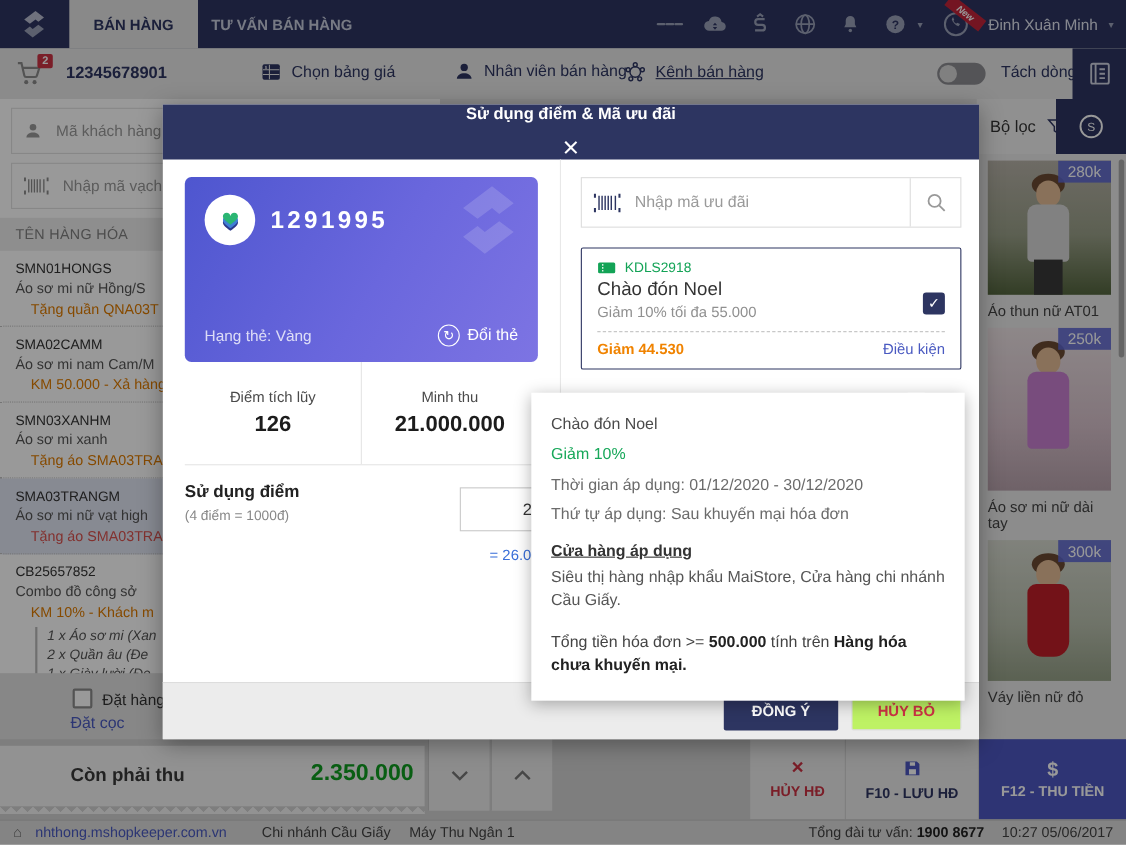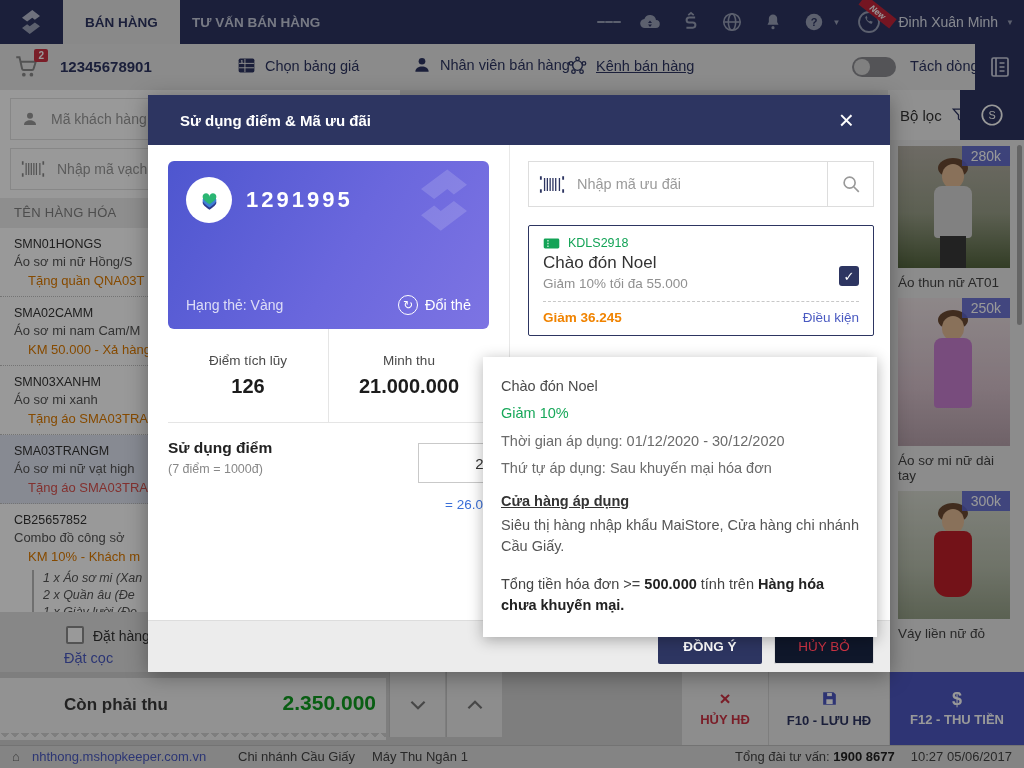--- a/index.html
+++ b/index.html
@@ -87,21 +87,21 @@
   .statusbar{position:absolute;left:0;top:745px;width:1024px;height:23px;background:#dcdcdc;border-top:1px solid #c0c0c0;font-size:13px;color:#444;}
   .sb-item{position:absolute;top:3px;}
   .site{color:#4a5ac1;}
   .hot-num{font-weight:bold;color:#222;}
 
   
   .dim{position:absolute;inset:0;background:rgba(0,0,0,.40);z-index:40;}
 
   
   .modal{position:absolute;left:148px;top:95px;width:742px;height:577px;background:#fff;z-index:50;box-shadow:0 4px 20px rgba(0,0,0,.35);}
-  .m-head{height:50px;background:#2d3561;display:flex;align-items:center;padding:0 32px;}
+  .m-head{height:50px;background:#2d3561;display:flex;align-items:center;padding:0 7px;flex-direction:column;}
   .m-title{color:#fff;font-size:15px;font-weight:bold;flex:1;}
   .m-close{color:#fff;font-size:26px;line-height:22px;cursor:pointer;padding:0 4px;}
   .m-body{display:flex;height:475px;}
   .m-left{width:362px;border-right:1px solid #e8e8e8;position:relative;}
   .m-right{flex:1;padding:16px 16px 0 18px;}
 
   .member-card{position:relative;margin:16px 20px 0;height:168px;border-radius:6px;color:#fff;padding:16px 18px;overflow:hidden;
     background:linear-gradient(120deg,#4e56cf 0%,#6a67dd 55%,#7d74e3 100%);}
   .mc-top{display:flex;align-items:center;gap:14px;}
   .mc-heart{width:46px;height:46px;border-radius:50%;background:#fff;display:flex;align-items:center;justify-content:center;}
@@ -138,21 +138,21 @@
   .v-name{font-size:17px;color:#333;margin-top:3px;}
   .v-desc{font-size:13.5px;color:#909090;margin-top:3px;}
   .v-check{position:absolute;right:14px;top:40px;width:20px;height:20px;background:#2d3561;border-radius:3px;
            color:#fff;font-size:13px;display:flex;align-items:center;justify-content:center;}
   .v-foot{margin-top:10px;border-top:1px dashed #c8c8c8;padding:8px 0 4px;display:flex;justify-content:space-between;align-items:center;}
   .v-disc{color:#f08300;font-weight:bold;font-size:13.5px;}
   .v-cond{color:#4a5ac1;font-size:13.5px;cursor:pointer;}
 
   .m-foot{height:52px;background:#ececec;border-top:1px solid #ddd;display:flex;align-items:center;justify-content:flex-end;gap:12px;padding-right:16px;}
   .btn-ok{width:104px;height:34px;background:#2d3561;color:#fff;font-size:13.5px;font-weight:bold;border:none;border-radius:2px;font-family:inherit;}
-  .btn-cancel{width:100px;height:34px;background:#0f172a;color:#cc3344;font-size:13.5px;font-weight:normal;border:1px solid #ddd;border-radius:2px;font-family:inherit;}
+  .btn-cancel{width:100px;height:34px;background:#bef264;color:#cc3344;font-size:13.5px;font-weight:bold;border:1px solid #ddd;border-radius:2px;font-family:inherit;}
 
   
   .tooltip{position:absolute;left:483px;top:357px;width:394px;height:280px;background:#fff;z-index:60;
            box-shadow:0 3px 14px rgba(0,0,0,.30);padding:12px 18px 14px;overflow:hidden;}
   .tooltip:before{content:"";position:absolute;top:-18px;left:340px;border:10px solid transparent;border-bottom-color:#fff;}
   .tt-line{font-size:14.5px;margin:7px 0;line-height:1.4;}
   .tt-title{color:#4a4a4a;}
   .tt-green{color:#18a85a;}
   .tt-meta{color:#6b6b6b;}
   .tt-h{font-size:14.5px;font-weight:bold;color:#333;text-decoration:underline;margin:15px 0 6px;}
@@ -468,21 +468,21 @@
             <span class="stat-v">126</span>
           </div>
           <div class="stat">
             <span class="stat-l">Minh thu</span>
             <span class="stat-v">21.000.000</span>
           </div>
         </div>
 
         <div class="points">
           <div class="pt-title">Sử dụng điểm</div>
-          <div class="pt-sub">(7 điểm = 1000đ)</div>
+          <div class="pt-sub">(4 điểm = 1000đ)</div>
           <input class="pt-input" value="26" style="">
           <div class="pt-conv">= 26.000</div>
         </div>
       </div>
 
       <div class="m-right">
         <div class="v-search">
           <span class="bi">
             <svg width="26" height="19" viewBox="0 0 28 20" stroke="#2d3561" stroke-width="1.4">
                 <path d="M2 1v4M2 15v4M26 1v4M26 15v4" stroke-width="2"></path>
@@ -505,21 +505,21 @@
                 <path d="M7 3.2v2M7 7v2M7 10.8v2" stroke="#fff" stroke-width="1.5"></path>
               </svg>
             <span class="v-code">KDLS2918</span>
           </div>
           <div class="v-name">Chào đón Noel</div>
           <div class="v-desc">Giảm 10% tối đa 55.000</div>
           <div class="v-check">
               <span>✓</span>
             </div>
           <div class="v-foot">
-            <span class="v-disc">Giảm 36.245</span>
+            <span class="v-disc">Giảm 44.530</span>
             <span class="v-cond">Điều kiện</span>
           </div>
         </div>
       </div>
     </div>
 
     <div class="m-foot">
       <button class="btn-ok">ĐỒNG Ý</button>
       <button class="btn-cancel">HỦY BỎ</button>
     </div>

